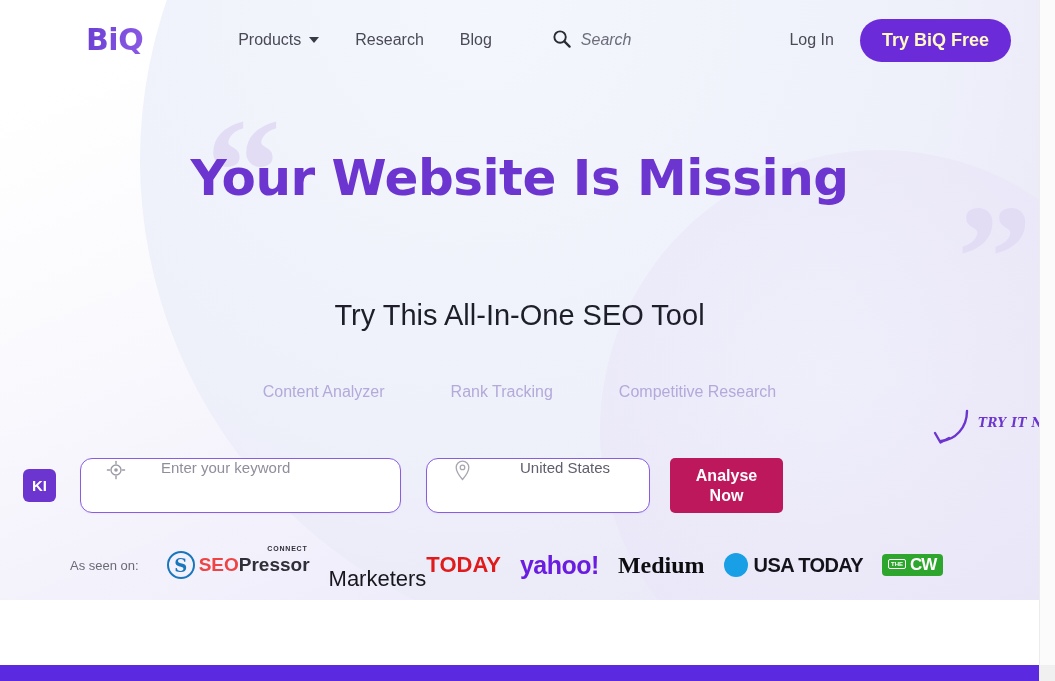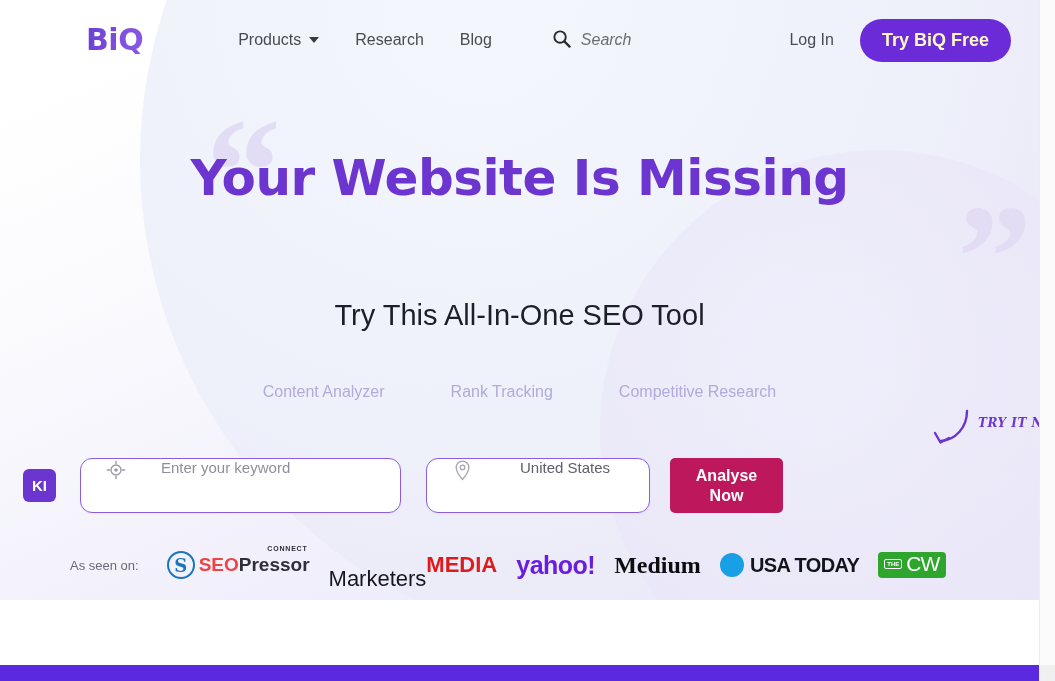--- a/index.html
+++ b/index.html
@@ -262,21 +262,21 @@
   .lg-cw .badge {
     background: #2ea62e; color: #fff;
     border-radius: 4px; padding: 3px 7px 4px 6px;
     display: flex; align-items: center; gap: 4px;
   }
   .lg-cw .the {
     font-size: 6px; font-weight: 700;
     border: 1px solid #fff; border-radius: 2px;
     padding: 1px 2px; line-height: 1;
   }
-  .lg-cw .cw { font-size: 21px; font-weight: 400; line-height: .9; letter-spacing: -1px; }
+  .lg-cw .cw { font-size: 17px; font-weight: 700; line-height: .9; letter-spacing: -1px; }
 
   
   .footer-bar {
     position: absolute; left: 0; top: 665px;
     width: 1039px; height: 16px;
     background: #5a29e0;
     z-index: 8;
   }
   .scrollbar {
     position: absolute; right: 0; top: 0;
@@ -399,21 +399,21 @@
       <div class="seen-label">As seen on:</div>
       <div class="logos">
 
         <div class="lg lg-seopressor">
           <span class="mark">S</span>
           <span class="txt"><span class="seo">SEO</span><span class="pressor">Pressor</span><span class="connect">CONNECT</span></span>
         </div>
 
         <div class="lg lg-mm">
           <span class="a">Marketers</span>
-            <span class="b">MEDIA</span>
+            <span class="b">TODAY</span>
         </div>
 
         <div class="lg lg-yahoo">yahoo!</div>
 
         <div class="lg lg-medium">Medium</div>
 
         <div class="lg lg-usatoday">
           <span class="dot"></span>
           <span class="txt">USA TODAY</span>
         </div>

